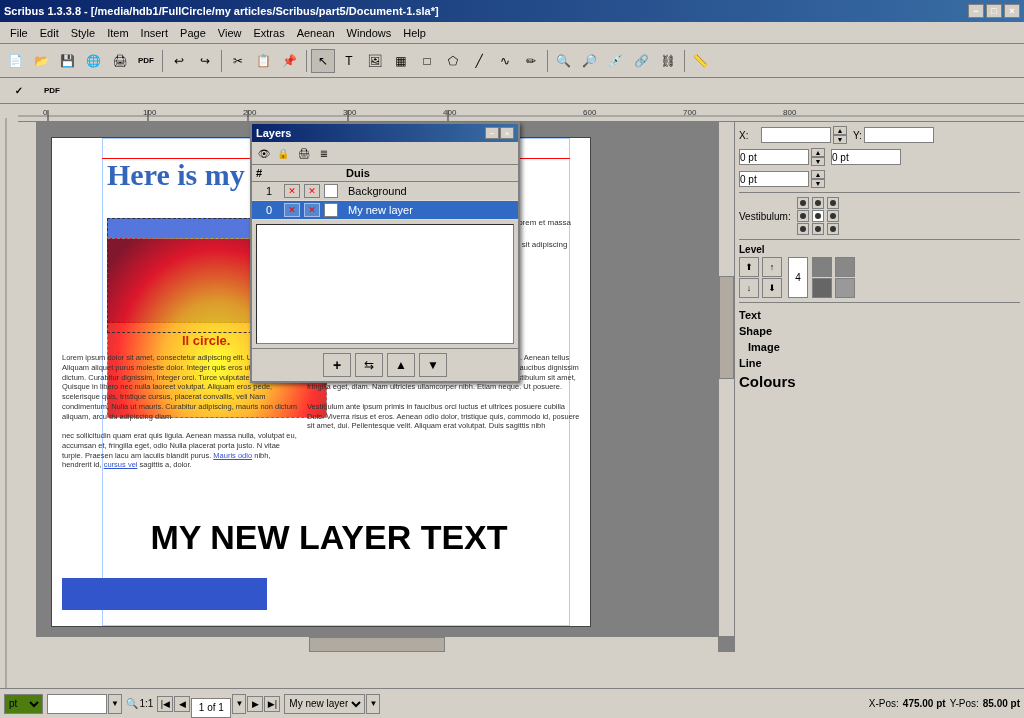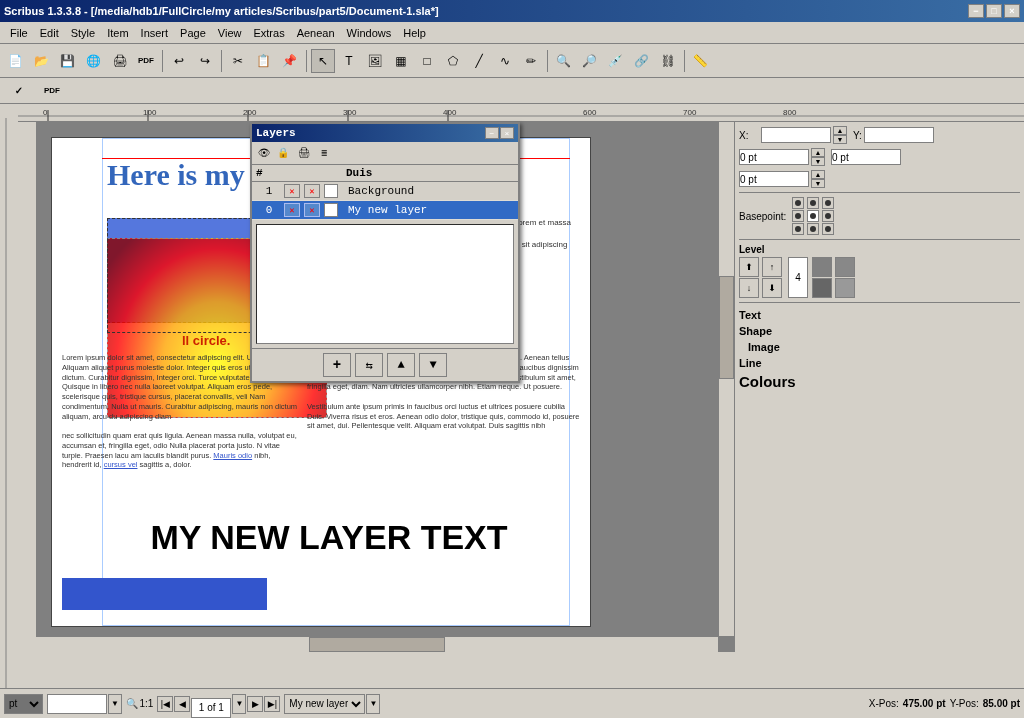--- a/index.html
+++ b/index.html
@@ -422,21 +422,21 @@
     <div style="position:absolute; bottom:0; left:0; right:16px; height:16px; background:#d4d0c8; border-top:1px solid #808080;">
       <div style="position:absolute; left:40%; width:20%; height:100%; background:#b0aaa0; border:1px solid #808080;"></div>
     </div>
 
     <div style="position:absolute; top:0; right:0; width:16px; bottom:16px; background:#d4d0c8; border-left:1px solid #808080;">
       <div style="position:absolute; top:30%; height:20%; width:100%; background:#b0aaa0; border:1px solid #808080;"></div>
     </div>
 
   </div>
 
-  <div id="layers-dialog" style="position:absolute; top:0px; left:250px; width:270px; z-index:200;font-family:Liberation Mono, monospace;">
+  <div id="layers-dialog" style="position:absolute; top:0px; left:250px; width:270px; z-index:200;">
     <div id="layers-titlebar">
       <span style="font-size:11px; font-weight:bold;">Layers</span>
       <div id="layers-titlebar-btns">
         <div class="layers-title-btn">−</div>
         <div class="layers-title-btn">×</div>
       </div>
     </div>
 
     <div id="layers-toolbar">
       <div class="layers-tool-btn">👁</div>
@@ -505,21 +505,21 @@
         <div style="display:flex; flex-direction:column;">
           <div class="spin-btn">▲</div>
           <div class="spin-btn">▼</div>
         </div>
       </div>
     </div>
 
     <div style="height:1px; background:#808080; margin:4px 0;"></div>
 
     <div style="display:flex; align-items:center; gap:6px; margin-bottom:4px;">
-      <span style="font-size:10px;">Basepoint:</span>
+      <span style="font-size:10px;">Vestibulum:</span>
       <div class="basepoint-grid">
         <div class="bp-dot">
             <div class="bp-circle"></div>
           </div>
         <div class="bp-dot">
             <div class="bp-circle"></div>
           </div>
         <div class="bp-dot">
             <div class="bp-circle"></div>
           </div>
@@ -571,21 +571,21 @@
     <div style="font-size:11px; font-weight:bold; padding:2px 0; cursor:pointer;">Shape</div>
     <div style="font-size:11px; font-weight:bold; padding:2px 9px; cursor:pointer;">Image</div>
     <div style="font-size:11px; font-weight:bold; padding:2px 0; cursor:pointer;">Line</div>
     <div style="font-size:15px; font-weight:bold; padding:2px 0; cursor:pointer;">Colours</div>
 
   </div>
 
 </div>
 
 <div id="statusbar" style="position:absolute; bottom:0; left:0; right:0; height:30px; background:#d4d0c8; border-top:1px solid #808080; display:flex; align-items:center; padding:0 4px; gap:4px; font-size:10px;">
-  <select style="height:20px; font-size:10px; border:1px solid #808080; background:#737373;">
+  <select style="height:20px; font-size:10px; border:1px solid #808080; background:#4d7c0f;">
     <option>pt</option>
     <option>mm</option>
     <option>cm</option>
     <option>in</option>
   </select>
   <div style="display:flex; align-items:center; gap:1px;">
     <input type="text" value="" style="width: 60px; height: 20px; font-size: 10px; border: 1px solid rgb(128, 128, 128); background: white; text-align: right;">
     <div style="width:14px; height:20px; background:#d4d0c8; border:1px solid #808080; display:flex; align-items:center; justify-content:center; font-size:8px; cursor:pointer;">▼</div>
   </div>
   <div style="display:flex; align-items:center; gap:1px;">

